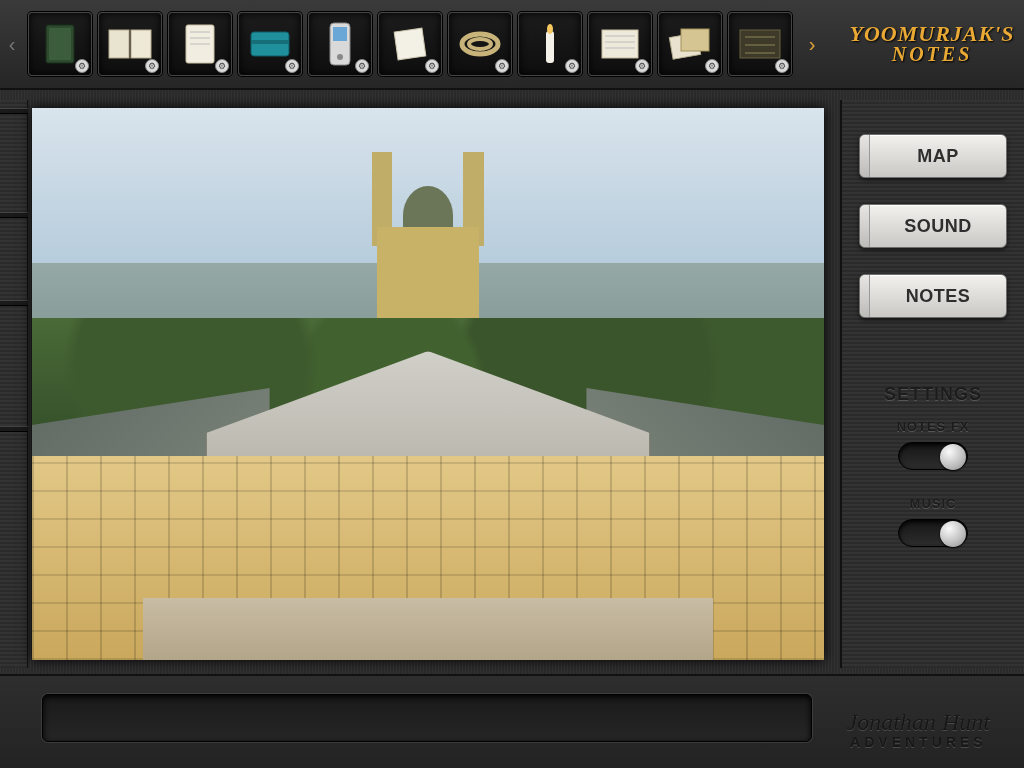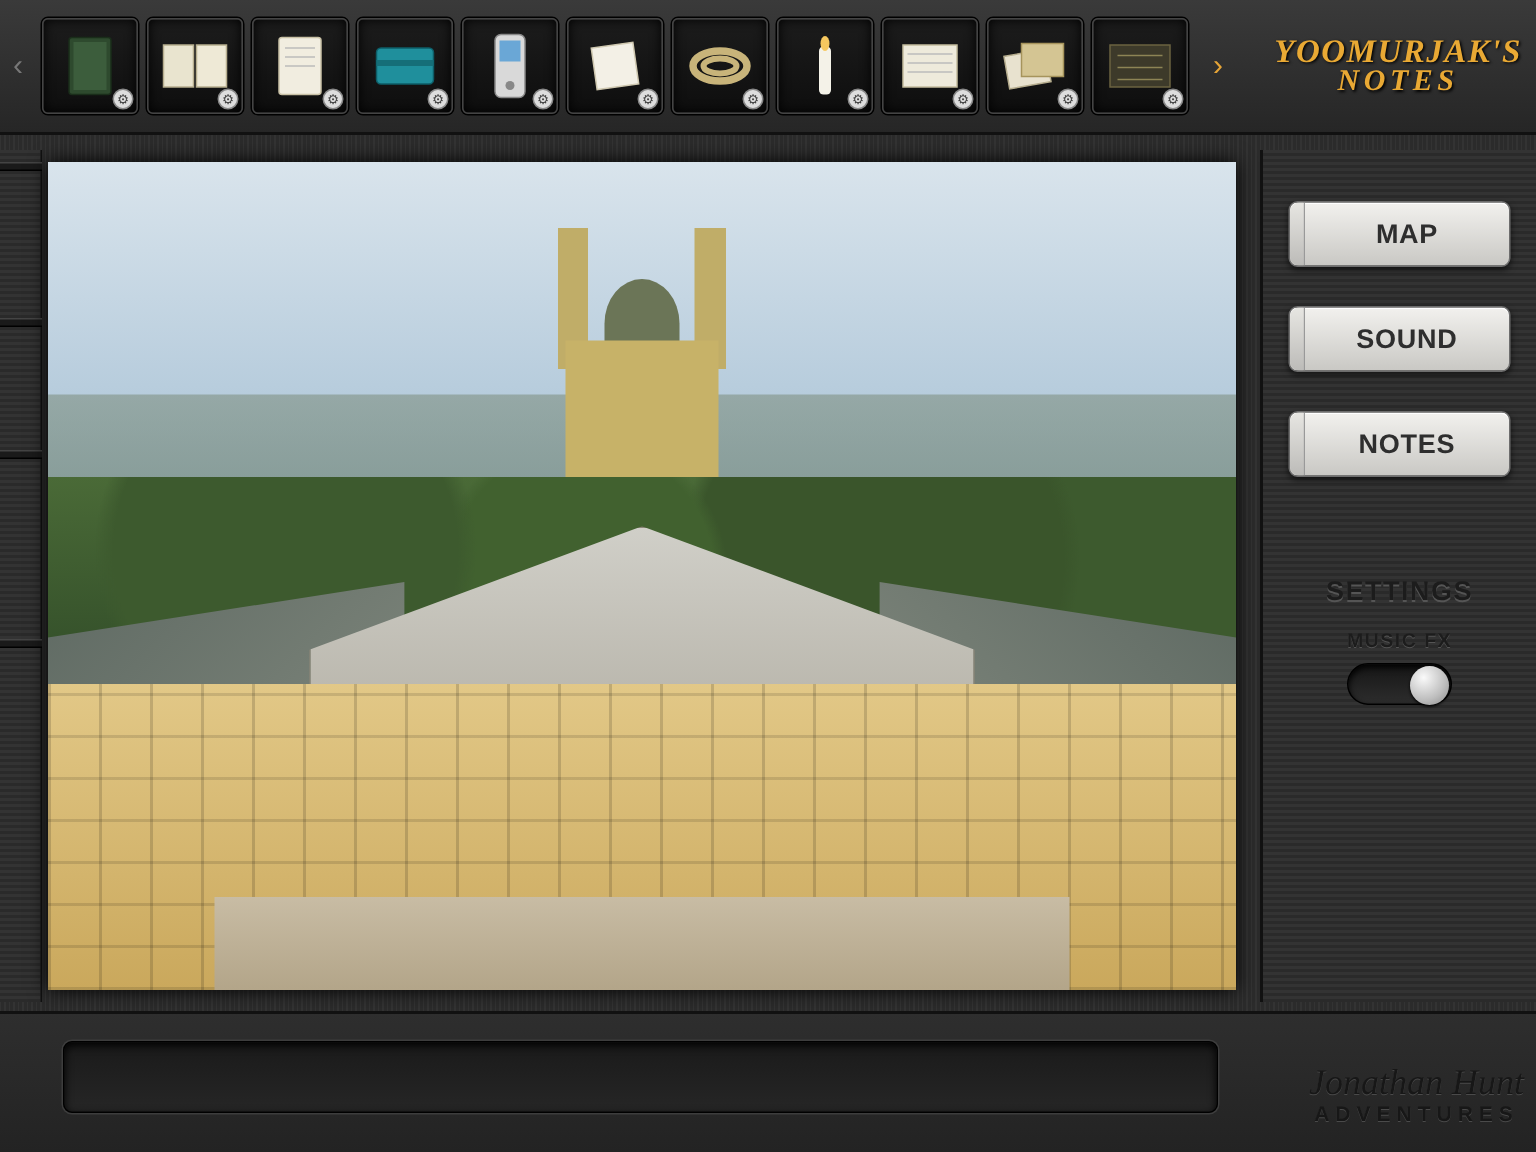--- a/index.html
+++ b/index.html
@@ -168,21 +168,21 @@
     border-top:2px solid #111;
   }
   #textbox {
     position:absolute; left:42px; top:18px; width:770px; height:48px;
     border-radius:6px;
     background:linear-gradient(#1a1a1a,#262626);
     border:1px solid #000;
     box-shadow:inset 0 2px 6px #000, 0 0 0 1px #3d3d3d;
   }
   #logo-bottom {
-    position:absolute; right:8px; bottom:18px; text-align:center; color:#171717;
+    position:absolute; right:34px; bottom:18px; text-align:center; color:#171717;
     text-shadow:0 1px 0 #4a4a4a;
   }
   #logo-bottom .s1 { font-family:"Brush Script MT", cursive; font-size:24px; font-style:italic; }
   #logo-bottom .s2 { font-size:14px; letter-spacing:4px; font-weight:700; margin-top:-2px;}
 
 </style>
 </head>
 <body>
 
 <div id="topbar">
@@ -337,25 +337,31 @@
       <span>SOUND</span>
   </div>
   <div class="side-btn">
     <div class="bar"></div>
       <span>NOTES</span>
   </div>
 
   <div id="settings-block">
     <h3>SETTINGS</h3>
     <div class="setting">
-      <label>MUSIC FX</label>
+      <label>NOTES FX</label>
       <div class="toggle on">
           <div class="knob"></div>
         </div>
     </div>
+    <div class="setting">
+      <label>MUSIC</label>
+      <div class="toggle on">
+          <div class="knob"></div>
+        </div>
+    </div>
   </div>
 </div>
 
 <div id="bottombar">
   <div id="textbox">
     <span></span>
   </div>
   <div id="logo-bottom">
     <div class="s1">Jonathan Hunt</div>
     <div class="s2">ADVENTURES</div>

